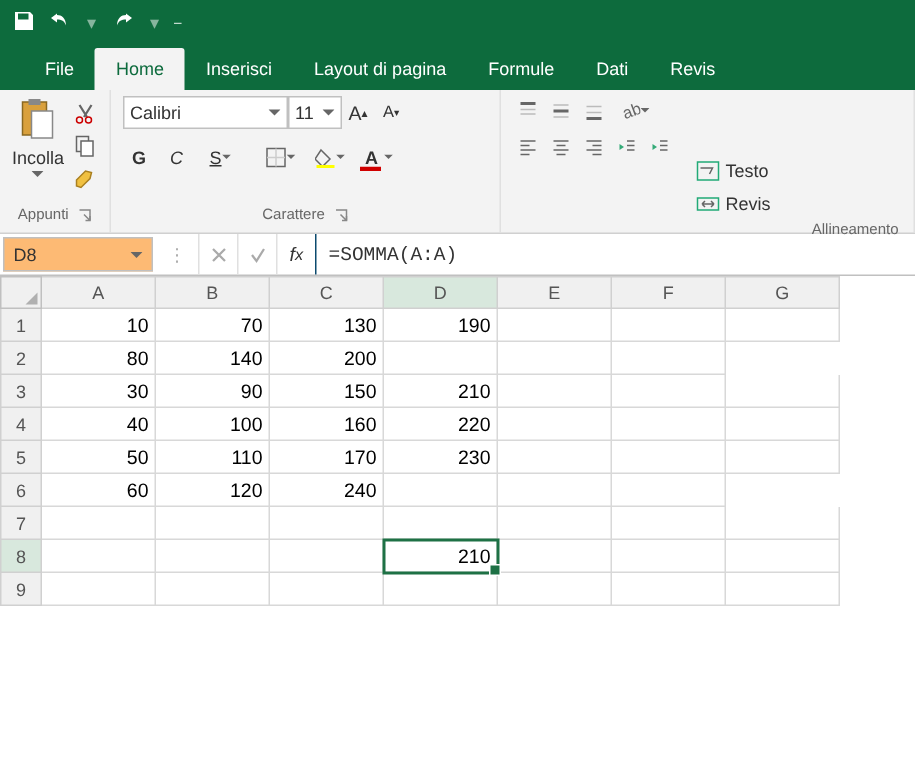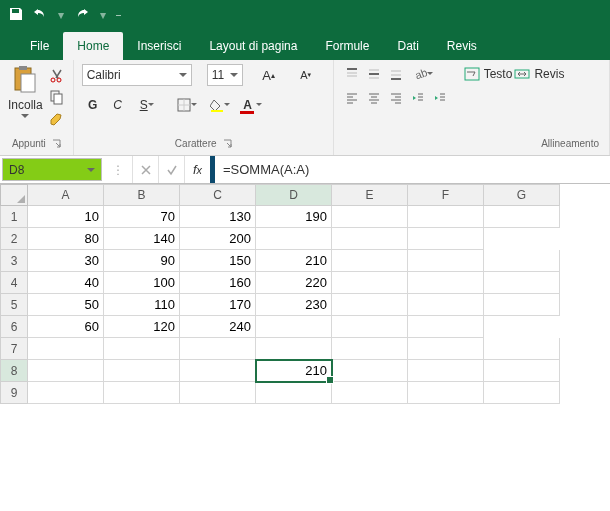--- a/index.html
+++ b/index.html
@@ -19,43 +19,43 @@
     .group-content { display: flex; flex: 1; align-items: flex-start; gap: 6px; }
     .group-label { font-size: 10px; color: #666; text-align: center; padding: 2px 0; display: flex; justify-content: center; gap: 6px; align-items: center; }
     .group-label svg { width: 9px; height: 9px; }
     
     .incolla-col { display: flex; flex-direction: column; align-items: center; gap: 2px; }
     .incolla-col .icon-big { width: 32px; height: 32px; }
     .incolla-btn-text { font-size: 12px; }
     .vert-btns { display: flex; flex-direction: column; gap: 2px; padding-top: 4px;}
     .vert-btns svg { width: 16px; height: 16px; }
     
-    .font-row { display: flex; gap: 15px; align-items: center; margin-bottom: 4px; }
+    .font-row { display: flex; gap: 0; align-items: center; margin-bottom: 4px; }
     .combo { background: #fff; border: 1px solid #c0c0c0; display: flex; align-items: center; padding: 0 4px; height: 22px; }
     .combo.font { width: 110px; justify-content: space-between;}
     .combo.size { width: 36px; justify-content: space-between;}
     .combo svg { width: 8px; height: 8px; }
     .btn-sm { display: inline-flex; align-items: center; justify-content: center; width: 22px; height: 22px; }
     .btn-sm.wide { width: 30px; }
     .second-row, .third-row { display: flex; gap: 3px; align-items: center; }
     .b { font-weight: bold; } .i { font-style: italic; } .u { text-decoration: underline; }
     
     .align-grid { display: flex; flex-direction: column; gap: 4px; }
     .align-row { display: flex; gap: 2px; }
     .align-btn { width: 20px; height: 20px; display: flex; align-items: center; justify-content: center;}
-    .wrap-col { display: flex; flex-direction: row; gap: 2px; padding-left: 8px;}
+    .wrap-col { display: flex; flex-direction: column; gap: 2px; padding-left: 8px; margin-top: 40px;}
     .wrap-btn { display: flex; gap: 4px; align-items: center; height: 20px;}
     
     .formula-bar { height: 28px; display: flex; align-items: stretch; border-bottom: 1px solid #c0c0c0; background: #fff;}
-    .namebox { width: 100px; border: 1px solid #c0c0c0; margin: 2px; display: flex; align-items: center; padding: 0 6px; justify-content: space-between; background:#84cc16;}
+    .namebox { width: 100px; border: 1px solid #c0c0c0; margin: 2px; display: flex; align-items: center; padding: 0 6px; justify-content: space-between; background:#fdba74;}
     .namebox svg { width: 8px; height: 8px; }
     .grip { width: 28px; display: flex; align-items: center; justify-content: center; color: #aaa;}
     .fx-btns { display: flex; align-items: center; gap: 0; }
     .fx-btns .bx { width: 26px; height: 100%; display: flex; align-items: center; justify-content: center; border-left: 1px solid #e0e0e0;}
-    .fx-input { flex: 1; border-left: 5px solid #0c4a6e; padding: 0 8px; display: flex; align-items: center; font-size: 13px;}
+    .fx-input { flex: 1; border-left: 1px solid #0c4a6e; padding: 0 8px; display: flex; align-items: center; font-size: 13px; font-family: Liberation Mono, monospace;}
     
     .sheet-area { display: flex; }
     .selall { width: 28px; height: 22px; border: 1px solid #c0c0c0; background: #f0f0f0; position: relative;}
     .selall::after { content:""; position:absolute; right:2px; bottom:2px; width:0; height:0; border-left:8px solid transparent; border-bottom:8px solid #b0b0b0;}
     .colhdrs { display: flex; }
     .colhdr { width: 76px; height: 22px; border: 1px solid #d0d0d0; border-left:none; background: #f0f0f0; display: flex; align-items: center; justify-content: center; color: #555; font-size: 12px;}
     .colhdr.sel { background: #d8e8dd;}
     
     .rows-area { display: flex; flex-direction: column;}
     .row { display: flex; height: 22px;}

